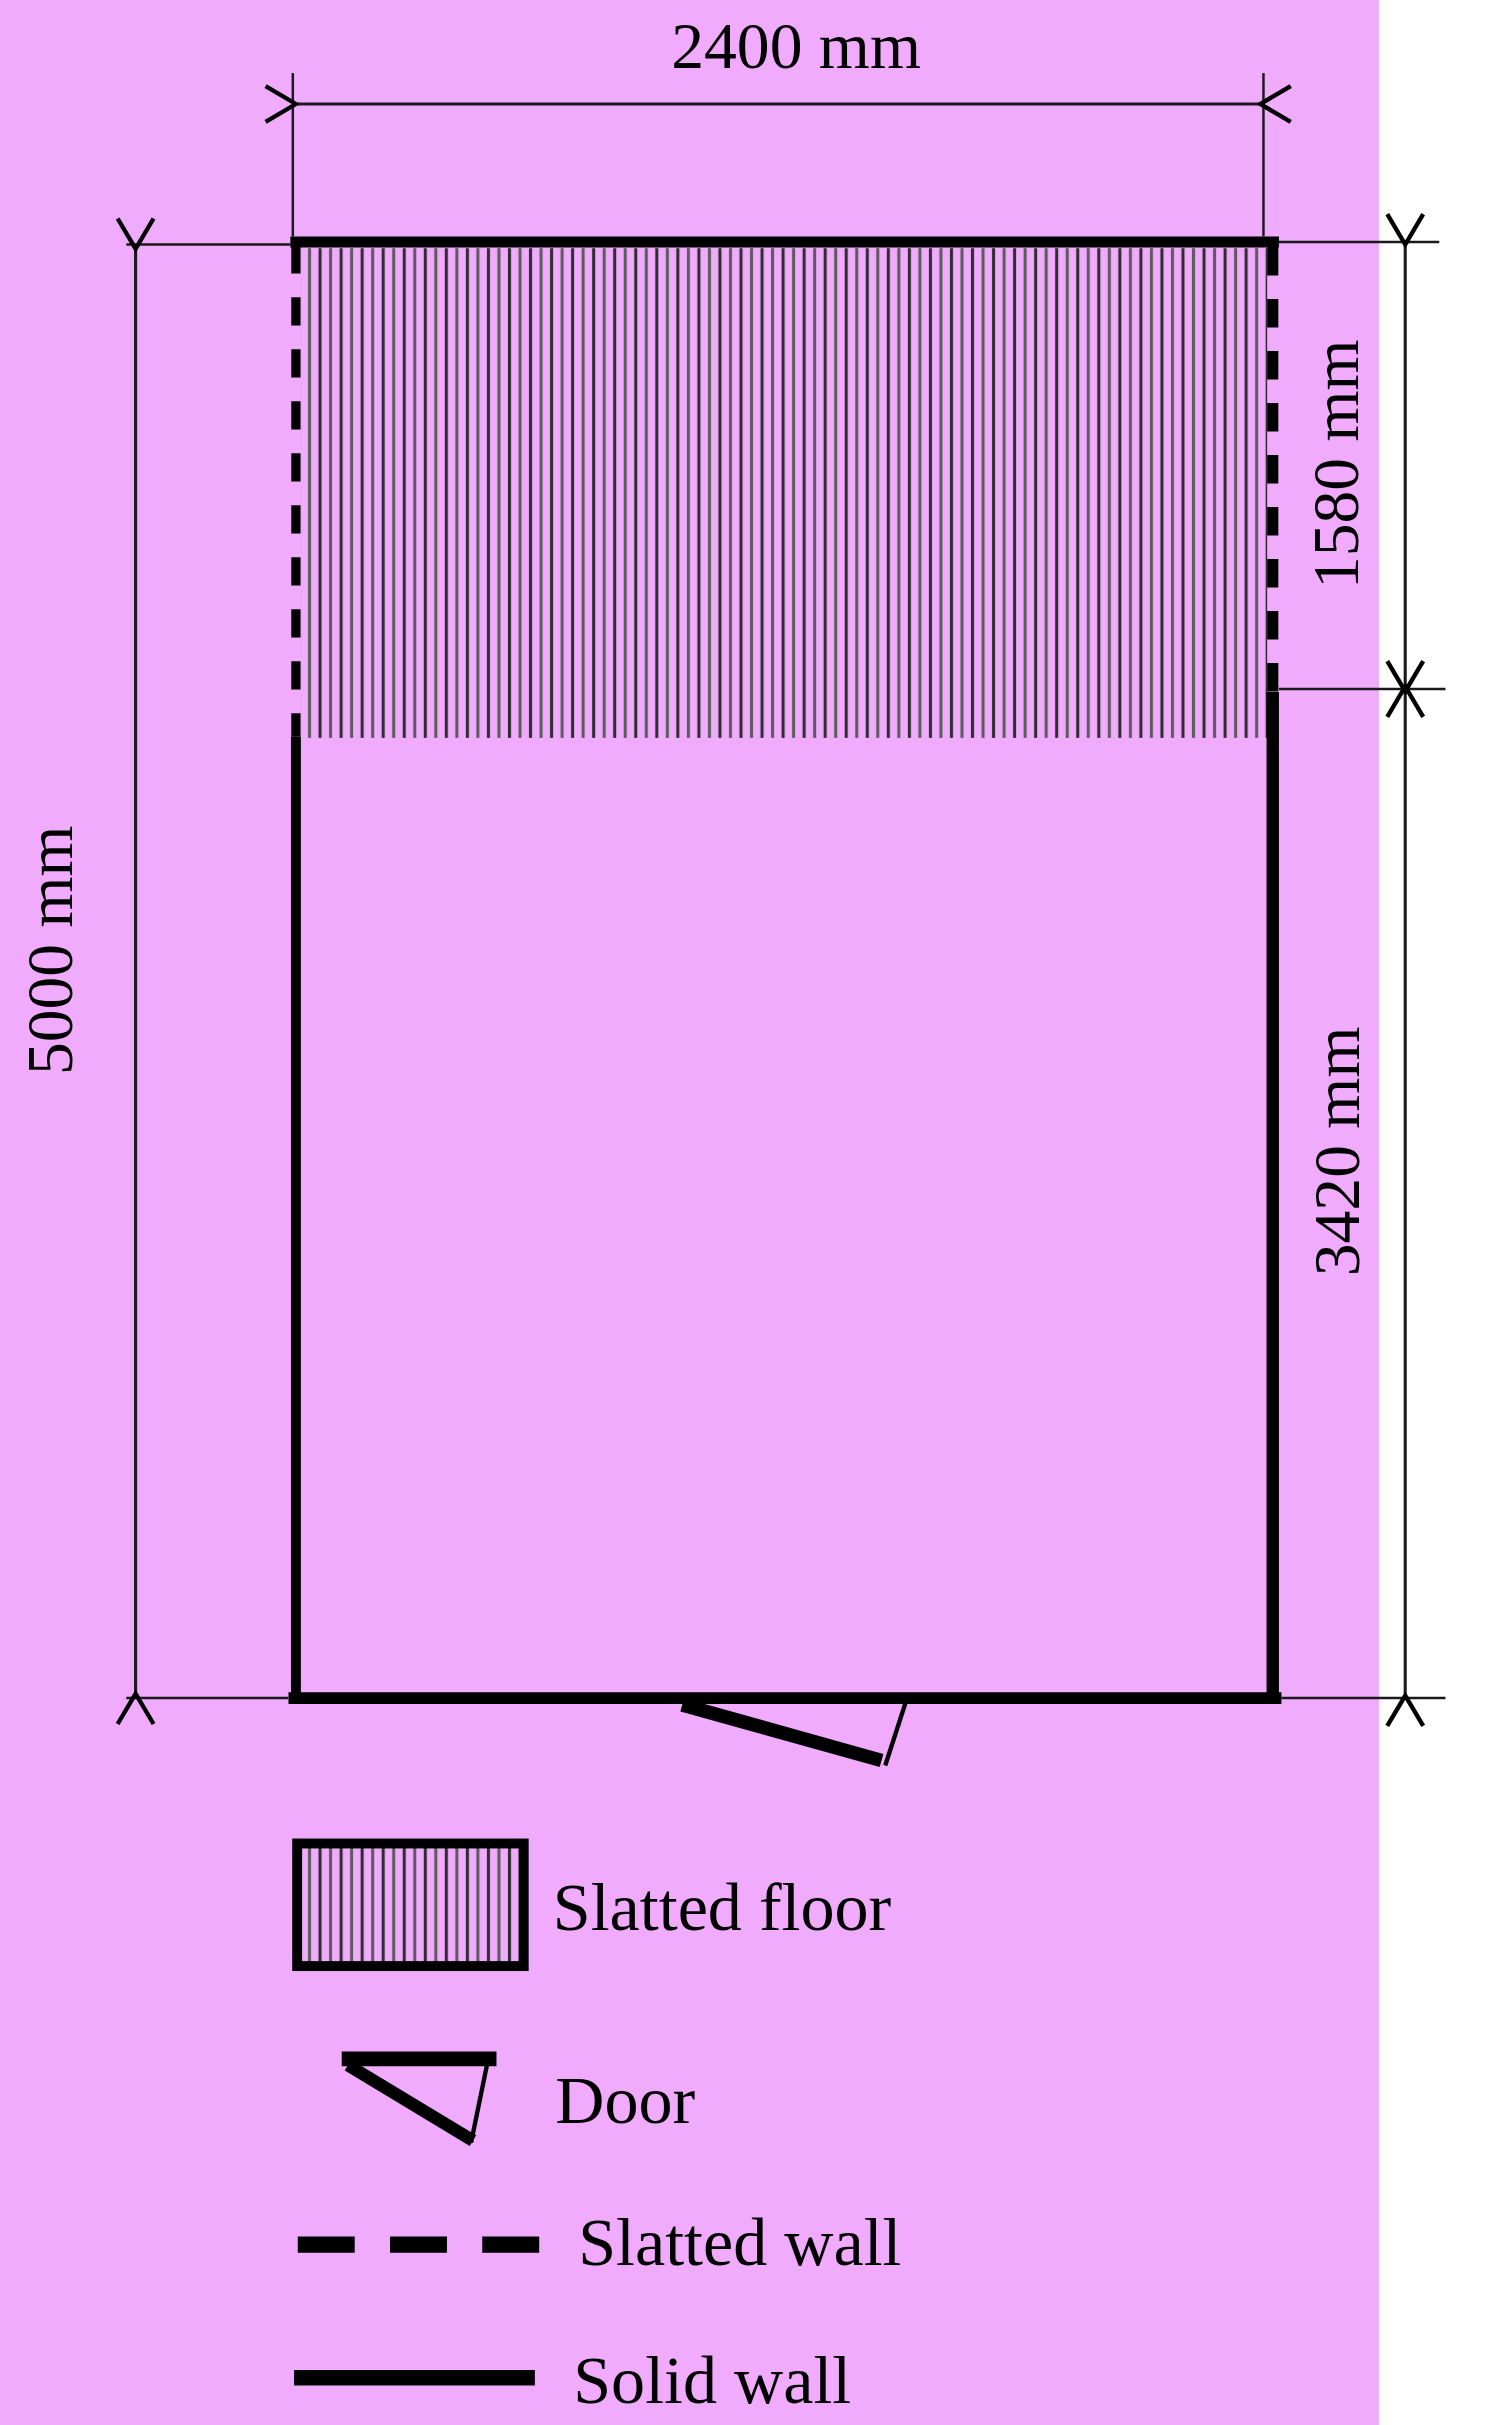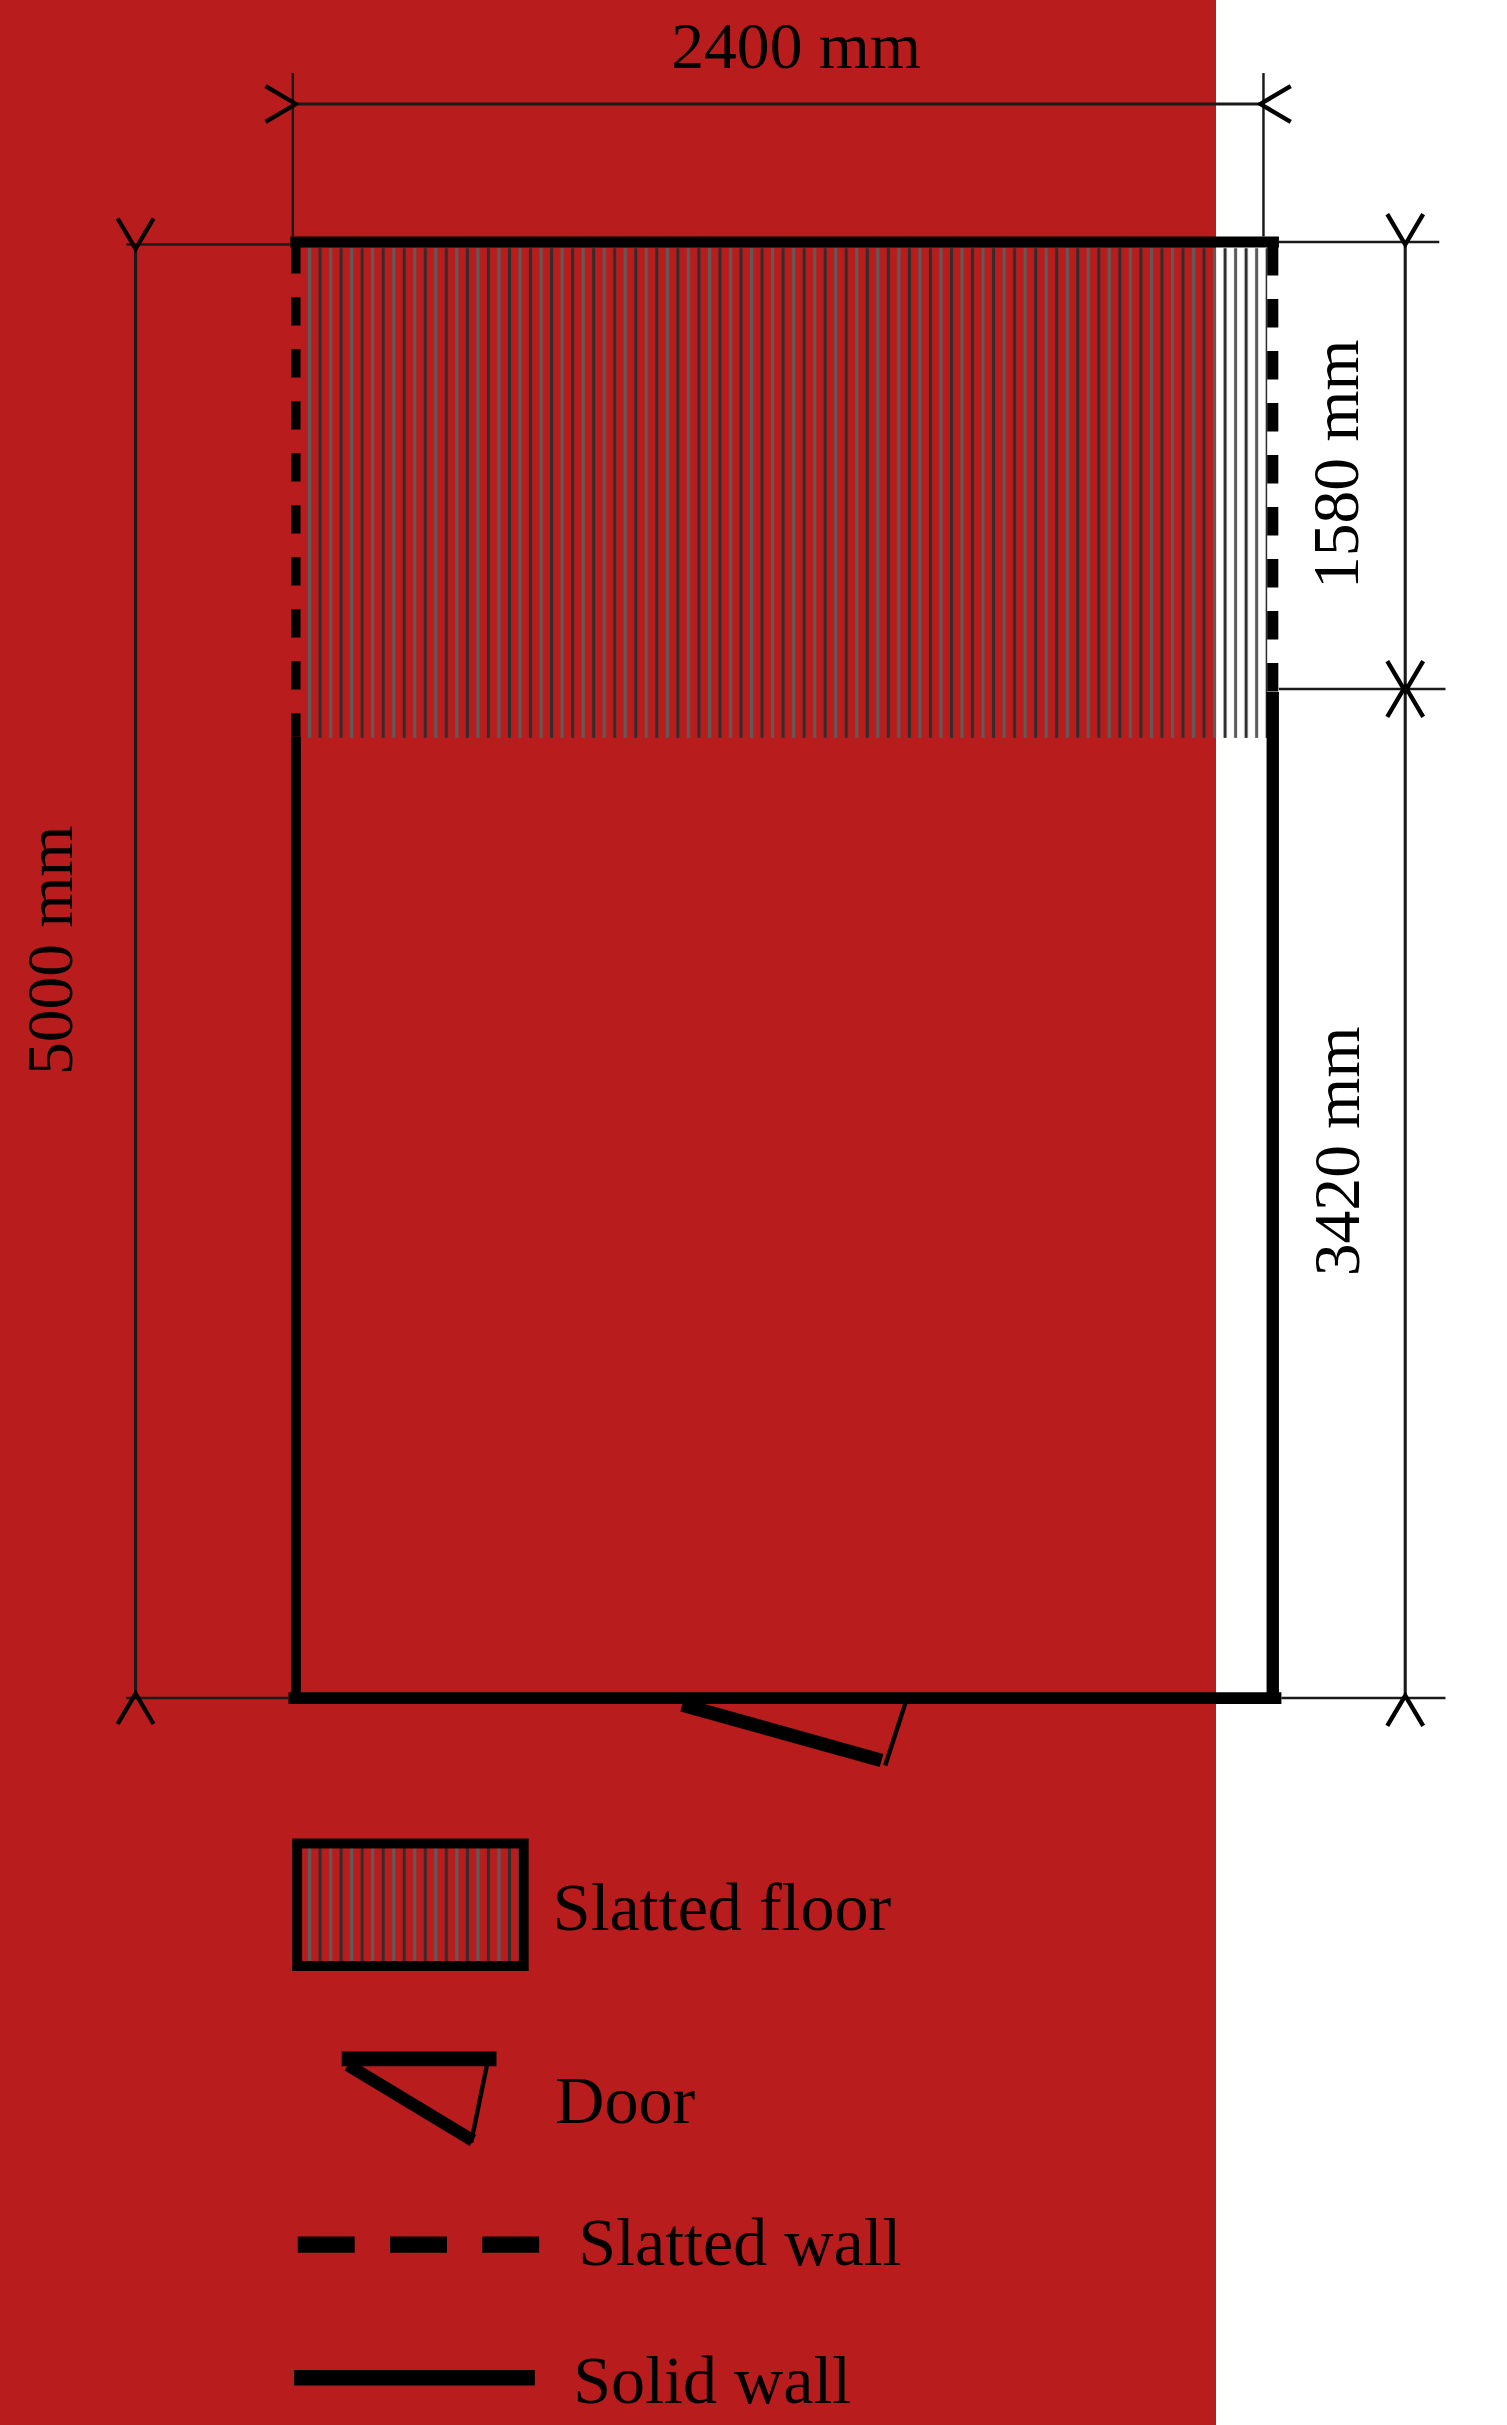--- a/index.html
+++ b/index.html
@@ -2,23 +2,23 @@
 <html style="font-size:10px"><head>
 <meta charset="utf-8">
 <style>
   html, body {
     margin: 0;
     padding: 0;
     background: #ffffff;
   }
   .canvas {
     position: relative;
-    width: 1216px;
+    width: 1379px;
     height: 2426px;
-    background: #b91c1c;
+    background: #f0abfc;
     font-family: "Liberation Serif", "DejaVu Serif", serif;
     text-decoration: underline;
   }
   svg { display: block; }
   text {
     font-family: "Liberation Serif", "DejaVu Serif", serif;
     fill: #000000;
     font-size: 108px;
   }
   .dim-text  { font-size: 106px; }

